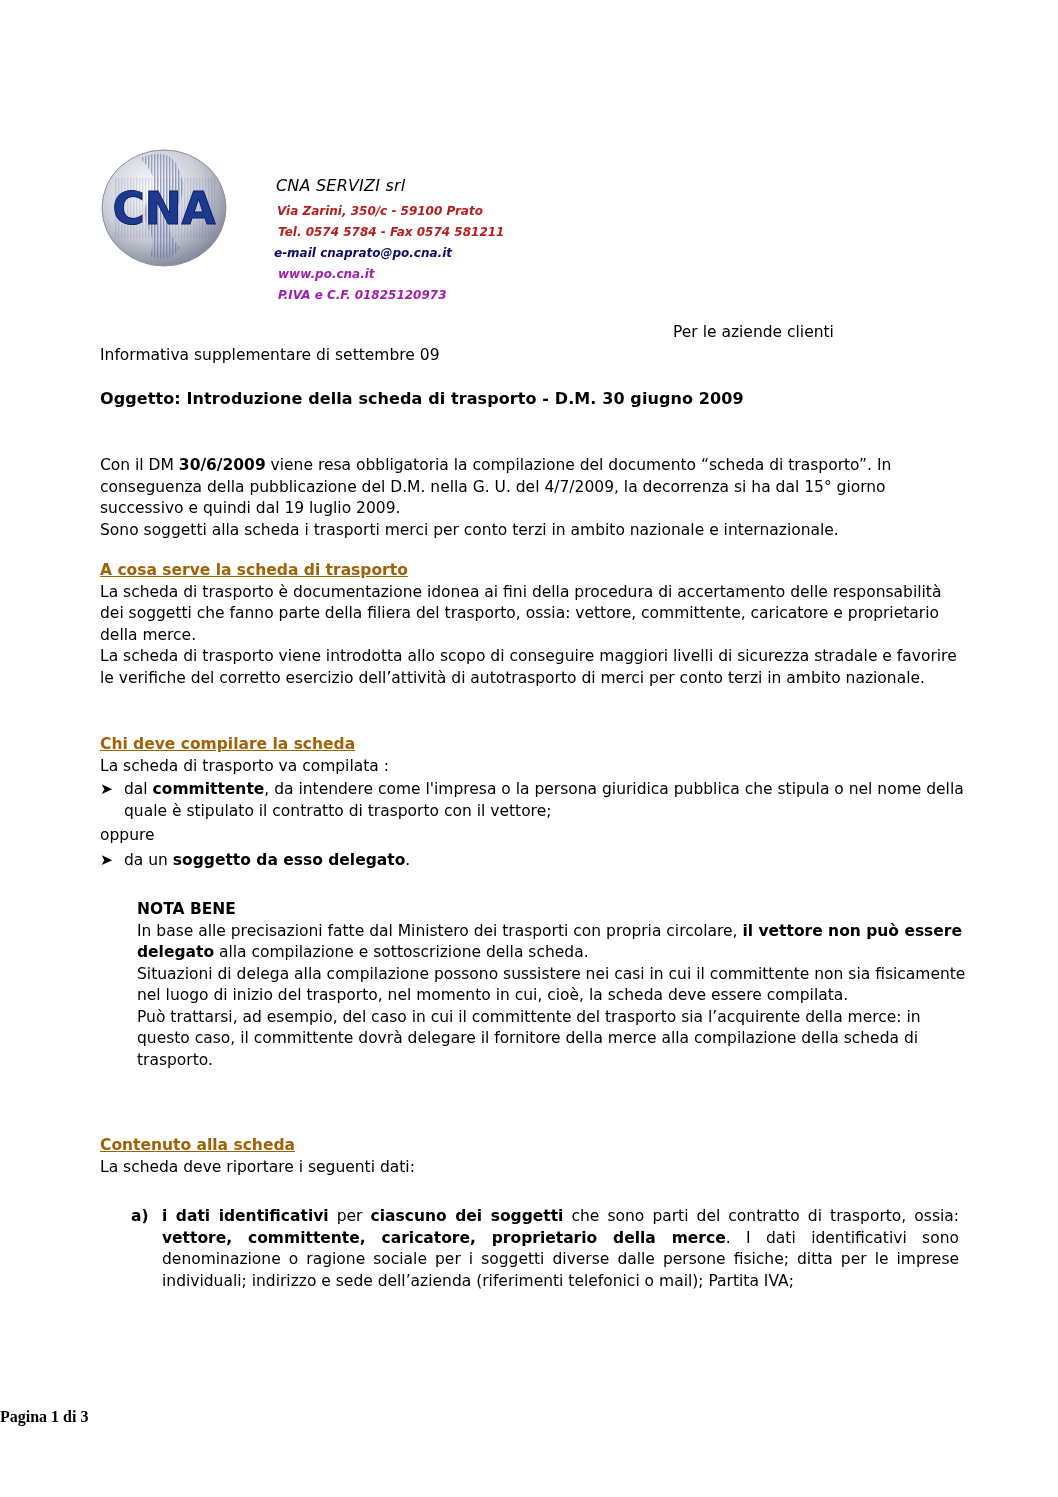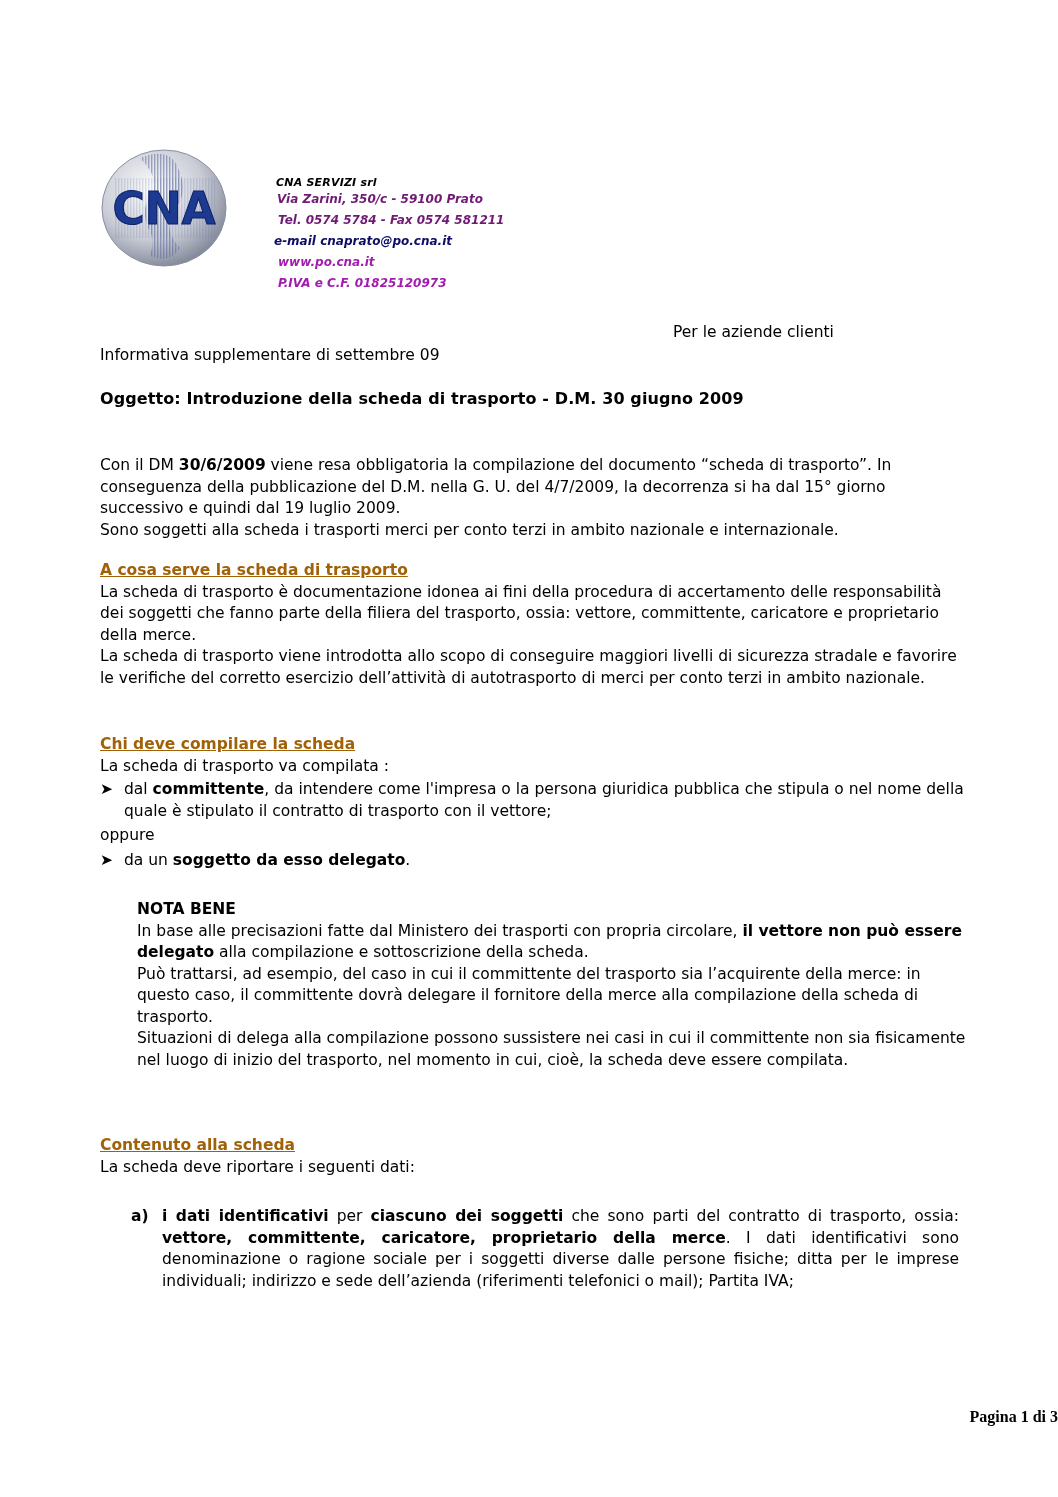--- a/index.html
+++ b/index.html
@@ -1,40 +1,40 @@
 <!DOCTYPE html>
 <html><head>
   <meta charset="utf-8">
   <style>
     html, body { margin: 0; padding: 0; background: #ffffff; }
     body { width: 1058px; height: 1497px; position: relative; overflow: hidden;
            font-family: "DejaVu Sans", sans-serif; color: #000; }
     .abs { position: absolute; }
     .logo { left: 100px; top: 148px; width: 128px; height: 120px; }
     .company { left: 276px; top: 176px; font-family: "DejaVu Sans", sans-serif; }
-    .company .name { font-size: 11px; font-weight: bold; font-style: italic; color: #000; letter-spacing: 0.2px; }
-    .company .line { font-size: 12px; font-weight: bold; font-style: italic; color: #701a75; line-height: 21px; }
+    .company .name { font-size: 16px; font-weight: normal; font-style: italic; color: #000; letter-spacing: 0.2px; margin-bottom: 6px; }
+    .company .line { font-size: 12px; font-weight: bold; font-style: italic; color: #b91c1c; line-height: 21px; }
     .company .line.email { color: #0d0d66; margin-left: -2px; }
     .company .line.web { margin-left: 2px; color: #a21caf; }
     .company .line.tel { margin-left: 2px; }
     .company .line.addr { margin-left: 1px; }
     .text { font-size: 15.5px; line-height: 21.5px; }
     .recipient { left: 658px; top: 322px; margin-left: 15px; }
     .info { left: 100px; top: 345px; }
     .subject { left: 100px; top: 388px; font-weight: bold; font-size: 16px; letter-spacing: 0.1px; }
     .para { left: 100px; width: 870px; }
     .heading { color: #a16207; text-decoration: underline; font-weight: bold; font-size: 15.5px; cursor: pointer; }
     .bullet { position: relative; padding-left: 24px; }
     .bullet .mark { position: absolute; left: 0; top: 0; font-weight: bold; }
     b { font-weight: bold; }
     .nota { left: 137px; width: 830px; }
     .list-a { left: 131px; width: 828px; text-align: justify; }
     .list-a .lbl { position: absolute; left: 0; top: 0; font-weight: bold; }
     .list-a .body { margin-left: 31px; }
-    .footer { left: 0; width: 1058px; top: 1408px; text-align: right;
+    .footer { left: 0; width: 1058px; top: 1408px; text-align: left;
               font-family: "Liberation Serif", serif; font-size: 16px; font-weight: bold; }
   </style>
 </head>
 <body>
 
 <div class="abs logo">
   <svg width="128" height="120" viewBox="0 0 128 120">
     <defs>
       <radialGradient id="lg" cx="40%" cy="35%" r="70%">
         <stop offset="0%" stop-color="#ffffff"></stop>
@@ -95,22 +95,22 @@
     <span class="mark">➤</span>
     <span>da un </span><b>soggetto da esso delegato</b><span>.</span>
   </div>
 </div>
 
 <div class="abs text nota" style="top:899px;">
   <div style="font-weight:bold;">NOTA BENE</div>
   <div>
     <span>In base alle precisazioni fatte dal Ministero dei trasporti con propria circolare, </span><b>il vettore non può essere delegato</b><span> alla compilazione e sottoscrizione della scheda.</span>
   </div>
+  <div>Situazioni di delega alla compilazione possono sussistere nei casi in cui il committente non sia fisicamente nel luogo di inizio del trasporto, nel momento in cui, cioè, la scheda deve essere compilata.</div>
   <div>Può trattarsi, ad esempio, del caso in cui il committente del trasporto sia l’acquirente della merce: in questo caso, il committente dovrà delegare il fornitore della merce alla compilazione della scheda di trasporto.</div>
-  <div>Situazioni di delega alla compilazione possono sussistere nei casi in cui il committente non sia fisicamente nel luogo di inizio del trasporto, nel momento in cui, cioè, la scheda deve essere compilata.</div>
 </div>
 
 <div class="abs text para" style="top:1135px; width:860px;">
   <div class="heading">Contenuto alla scheda</div>
   <div>La scheda deve riportare i seguenti dati:</div>
 </div>
 
 <div class="abs text list-a" style="top:1206px;">
   <span class="lbl">a)</span>
   <div class="body">

